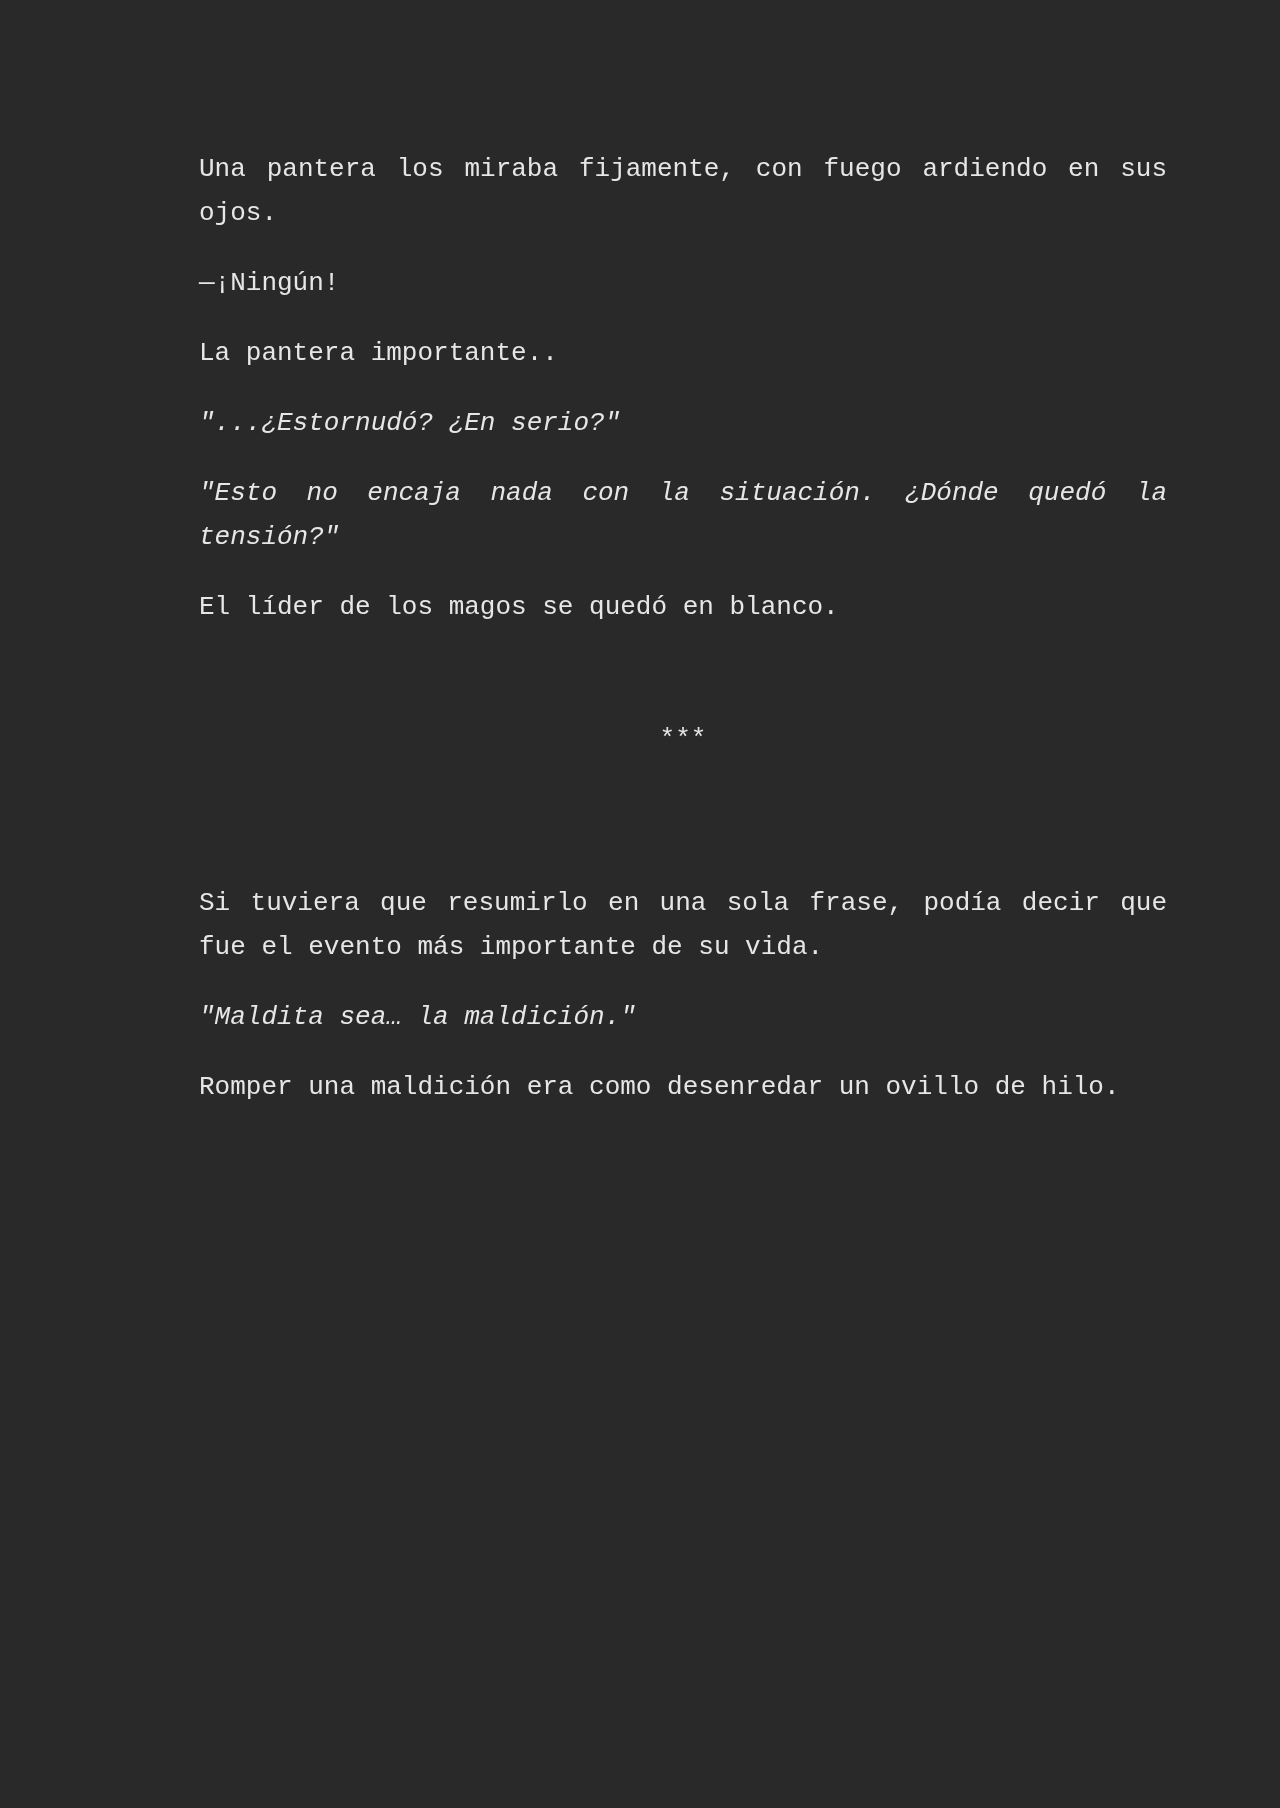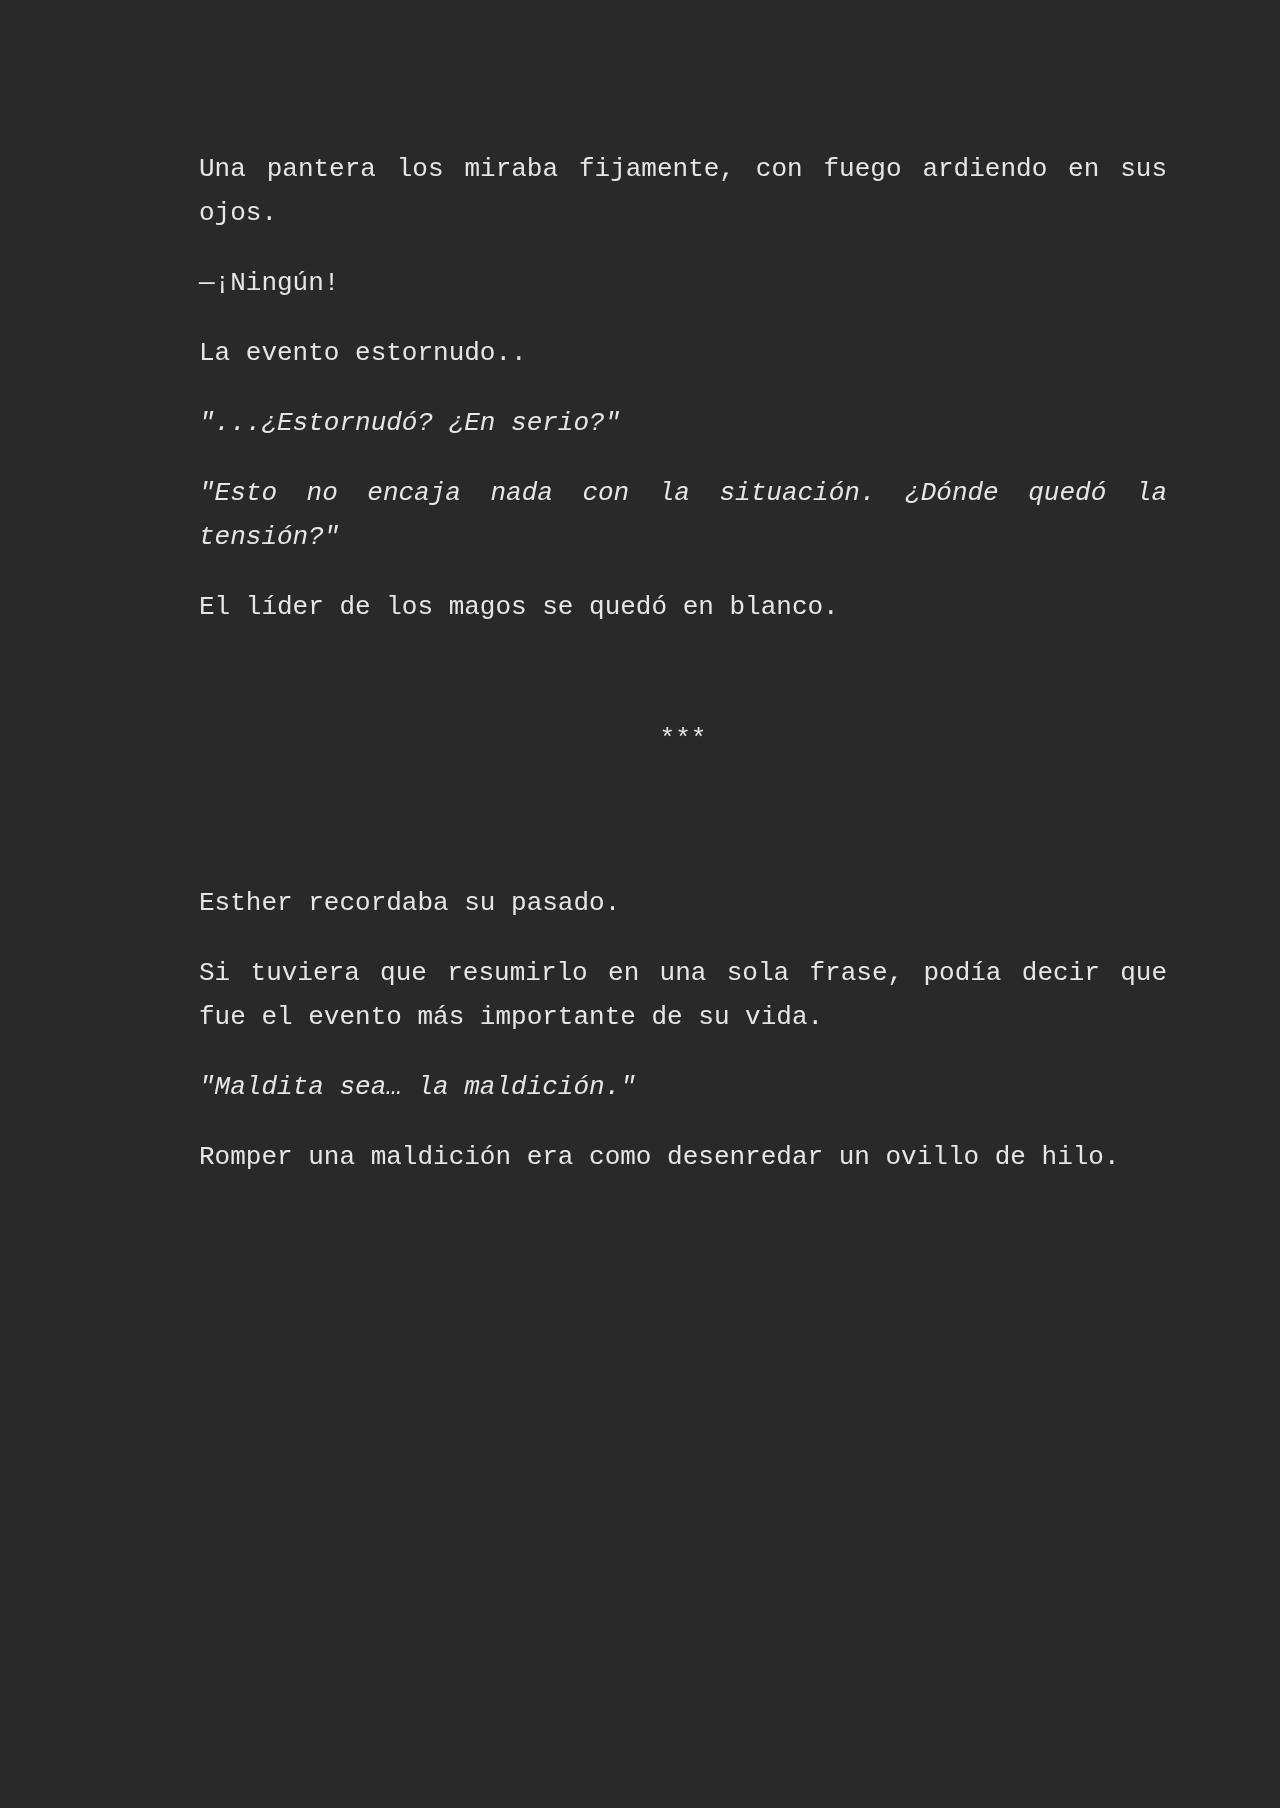--- a/index.html
+++ b/index.html
@@ -43,25 +43,24 @@
       line-height: 44px;
     }
   </style>
 </head>
 <body>
 
 <div class="page">
   <div class="content">
     <p>Una pantera los miraba fijamente, con fuego ardiendo en sus ojos.</p>
     <p>—¡Ningún!</p>
-    <p>La evento estornudo..</p>
+    <p>La pantera importante..</p>
     <p class="italic">"...¿Estornudó? ¿En serio?"</p>
     <p class="italic">"Esto no encaja nada con la situación. ¿Dónde quedó la tensión?"</p>
     <p>El líder de los magos se quedó en blanco.</p>
 
     <p class="separator">***</p>
 
-    <p>Esther recordaba su pasado.</p>
     <p>Si tuviera que resumirlo en una sola frase, podía decir que fue el evento más importante de su vida.</p>
     <p class="italic">"Maldita sea… la maldición."</p>
     <p>Romper una maldición era como desenredar un ovillo de hilo.</p>
   </div>
 </div>
 
 </body></html>

